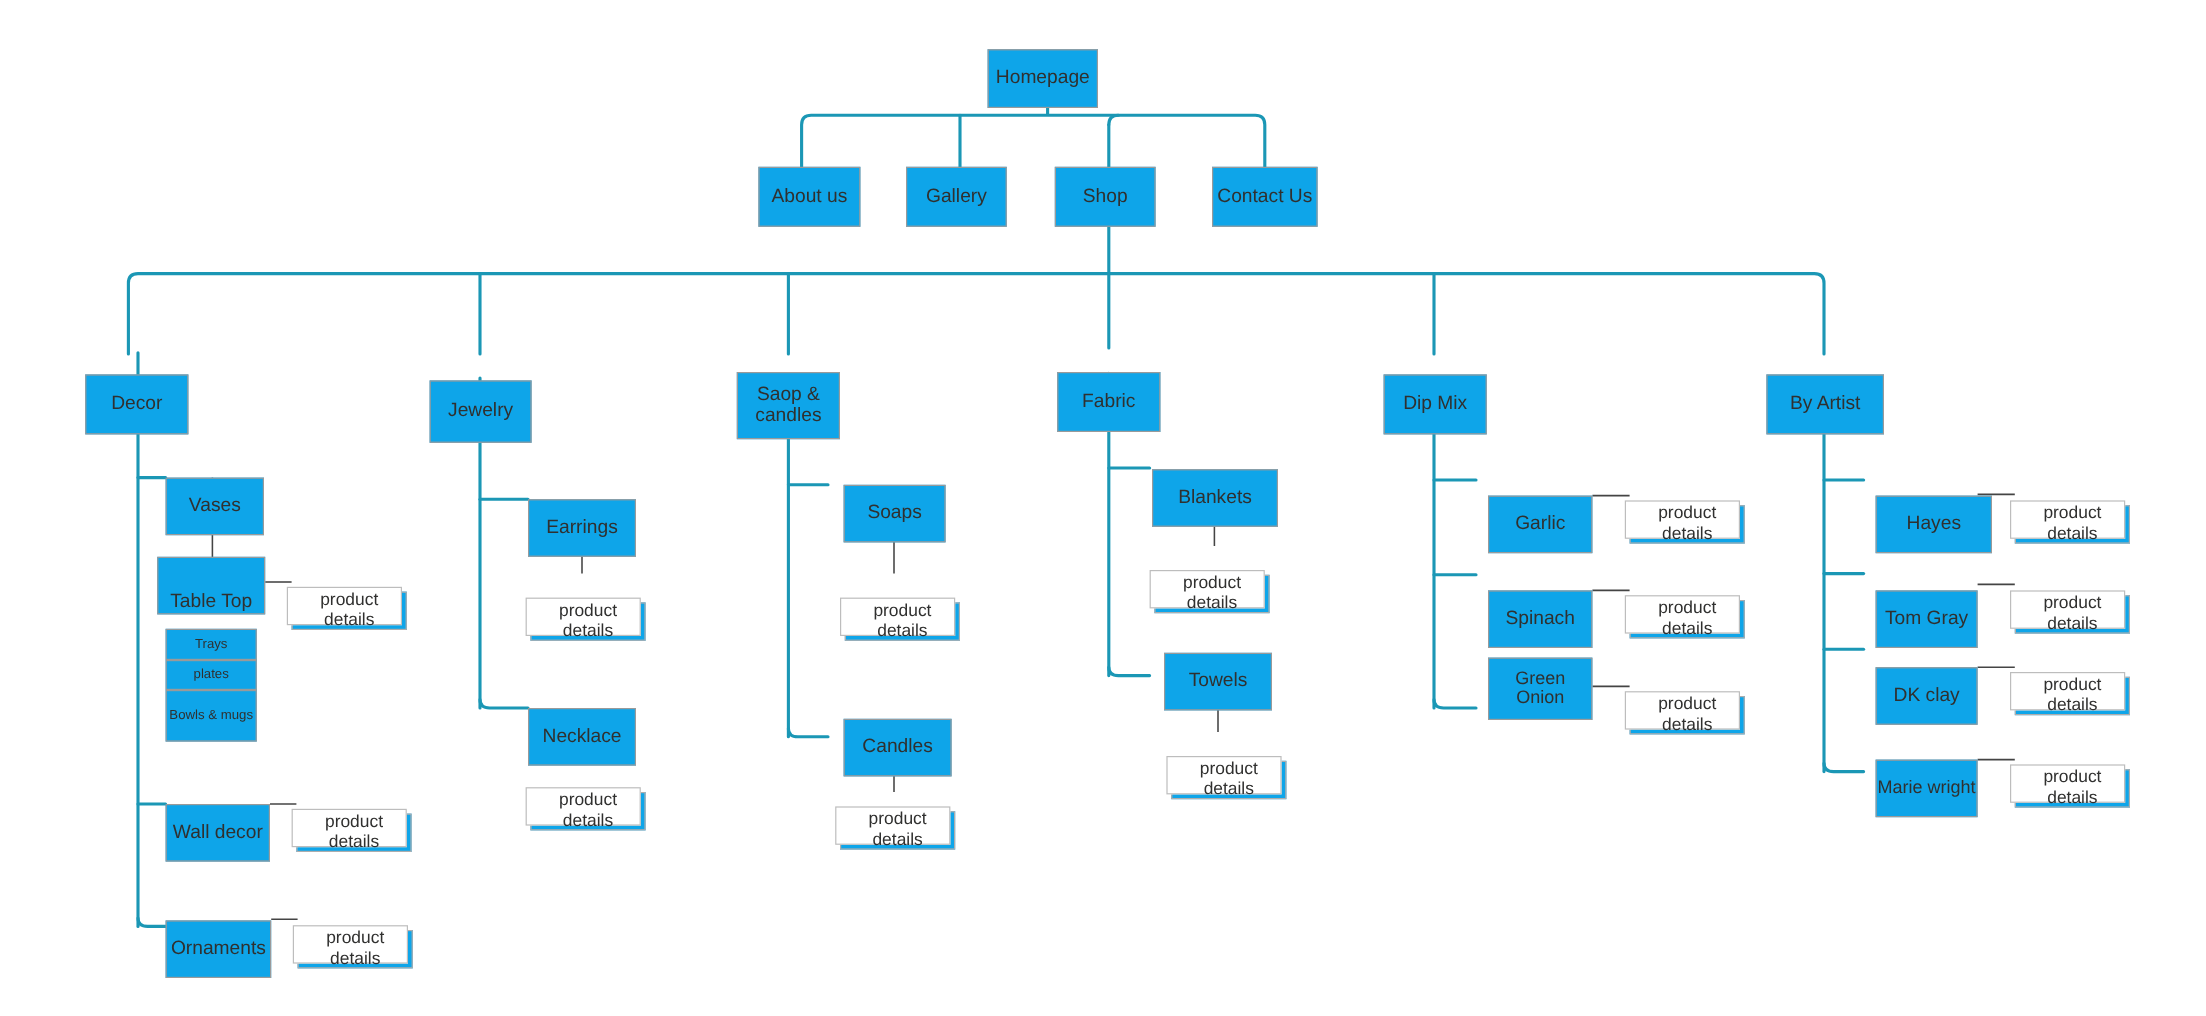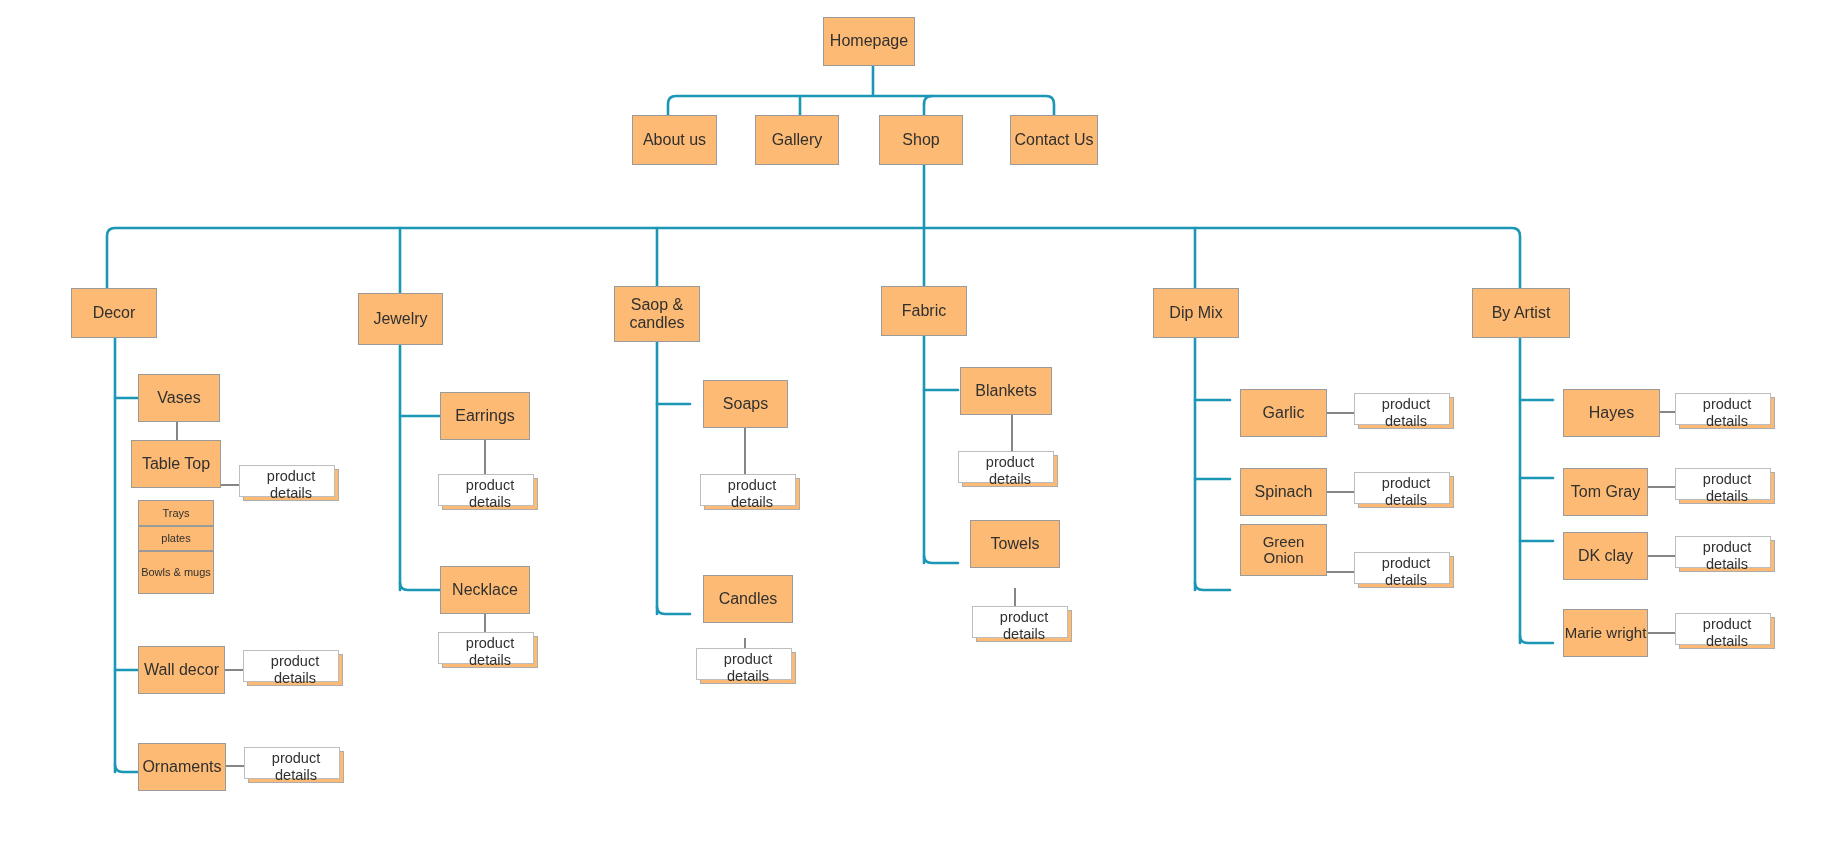--- a/index.html
+++ b/index.html
@@ -22,30 +22,31 @@
     position: absolute;
     left: 0;
     top: 0;
     width: 1838px;
     height: 847px;
     pointer-events: none;
   }
   .node {
     position: absolute;
     box-sizing: border-box;
-    background: #fdba74;
+    background: #0ea5e9;
     border: 1px solid #9a9a9a;
     color: #30302f;
     display: flex;
     align-items: center;
     justify-content: center;
     text-align: center;
     line-height: 1.15;
     font-size: 16px;
     z-index: 5;
+    margin-top: 24px;
   }
   .node.small {
     font-size: 15px;
   }
   .node.detail {
     font-size: 14.5px;
     border: 1px solid #adadad;
     z-index: 6;
   }
   
@@ -172,21 +173,21 @@
   <div class="node" style="left:1153px; top:288px; width:86px; height:50px;">
     <span>Dip Mix</span>
   </div>
   <div class="node" style="left:1472px; top:288px; width:98px; height:50px;">
     <span>By Artist</span>
   </div>
 
   <div class="node" style="left:138px; top:374px; width:82px; height:48px;">
     <span>Vases</span>
   </div>
-  <div class="node" style="left:131px; top:440px; width:90px; height:48px;">
+  <div class="node" style="left:131px; top:440px; width:90px; height:48px;align-items:flex-end;">
     <span>Table Top</span>
   </div>
   <div class="node detail" style="left:243px; top:469px; width:96px; height:32px;">
     <span>product details</span>
   </div>
   <div class="node listitem" style="left:138px; top:500px; width:76px; height:26px;">
     <span>Trays</span>
   </div>
   <div class="node listitem" style="left:138px; top:526px; width:76px; height:25px;">
     <span>plates</span>
@@ -226,21 +227,21 @@
   <div class="node detail" style="left:704px; top:478px; width:96px; height:32px;">
     <span>product details</span>
   </div>
   <div class="node" style="left:703px; top:575px; width:90px; height:48px;">
     <span>Candles</span>
   </div>
   <div class="node detail" style="left:700px; top:652px; width:96px; height:32px;">
     <span>product details</span>
   </div>
 
-  <div class="node" style="left:960px; top:367px; width:92px; height:48px;">
+  <div class="node" style="left:960px; top:367px; width:105px; height:48px;">
     <span>Blankets</span>
   </div>
   <div class="node detail" style="left:962px; top:455px; width:96px; height:32px;">
     <span>product details</span>
   </div>
   <div class="node" style="left:970px; top:520px; width:90px; height:48px;">
     <span>Towels</span>
   </div>
   <div class="node detail" style="left:976px; top:610px; width:96px; height:32px;">
     <span>product details</span>

